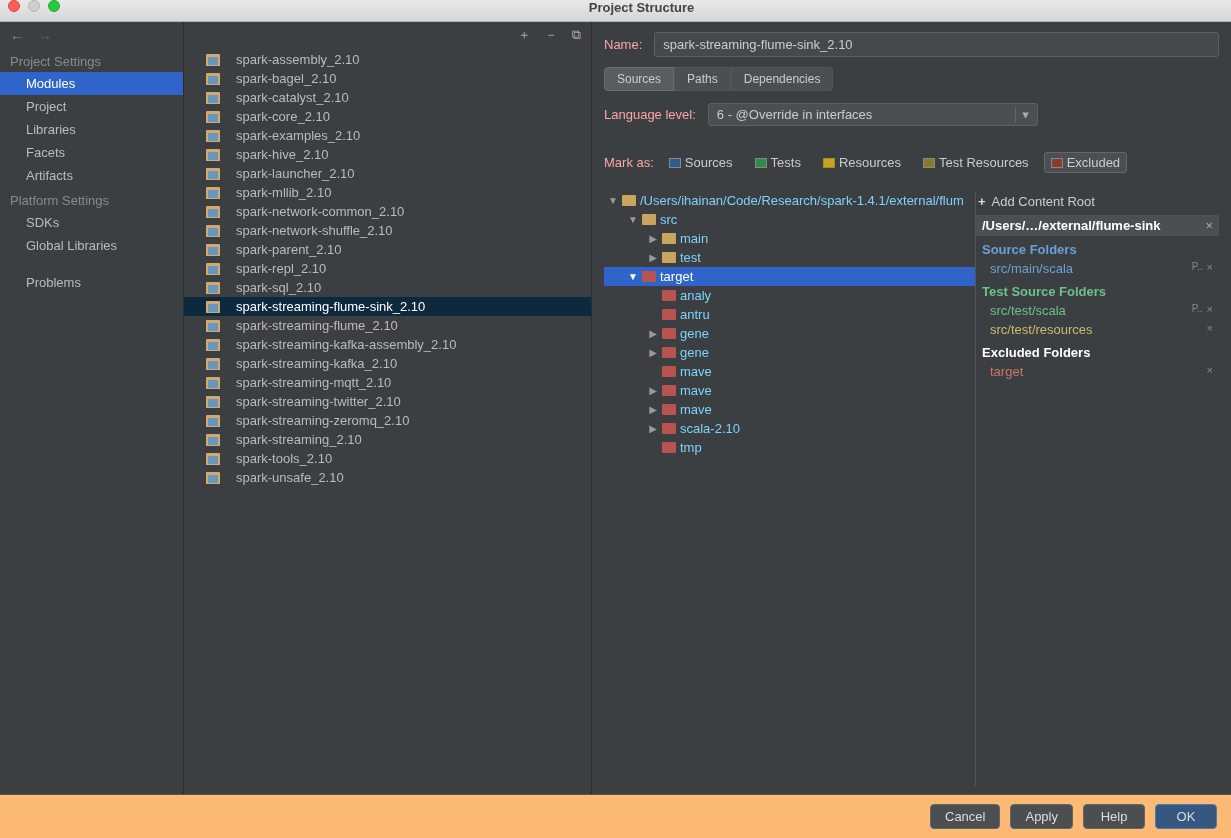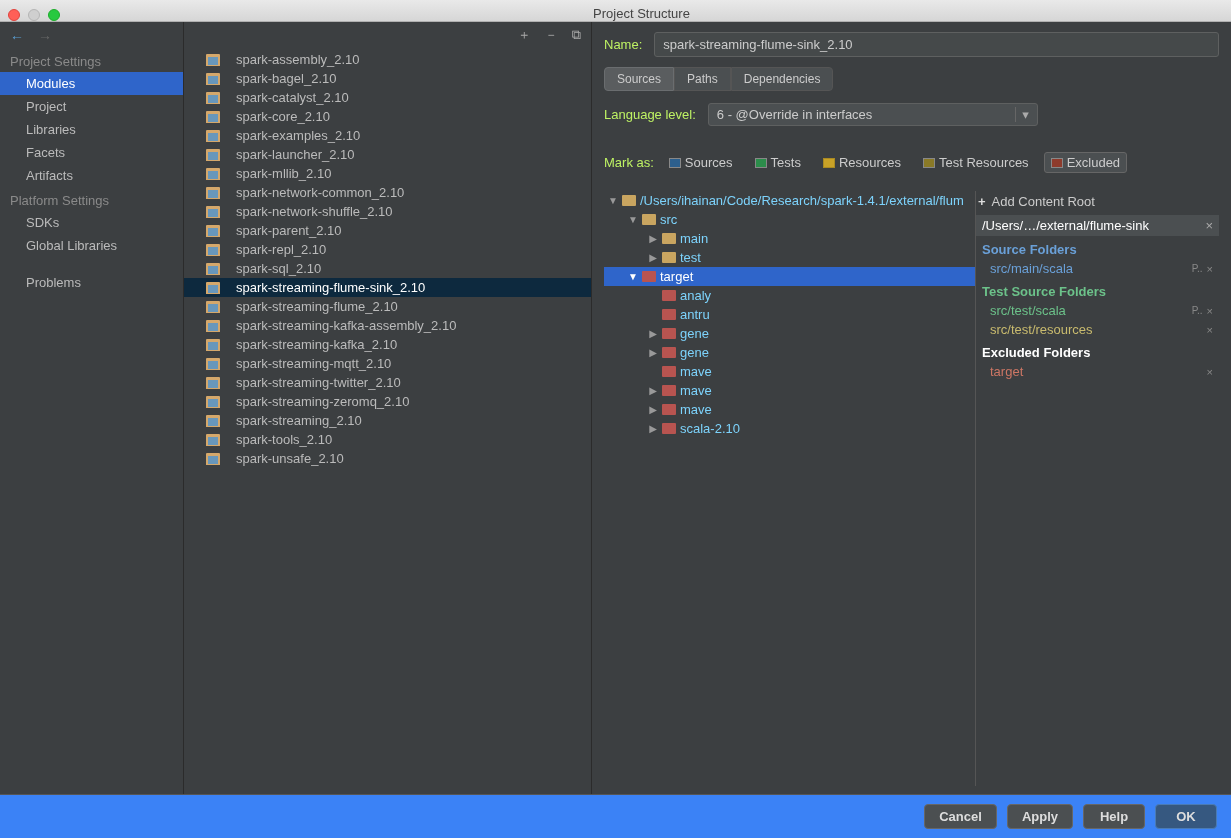--- a/index.html
+++ b/index.html
@@ -1,18 +1,18 @@
 <!DOCTYPE html>
 <html><head>
 <meta charset="utf-8">
 <style>
   * { margin: 0; padding: 0; box-sizing: border-box; font-family: -apple-system, "Helvetica Neue", Arial, sans-serif; }
   body { background: #3c3f41; color: #bbbbbb; font-size: 13px; width: 1231px; height: 838px; overflow: hidden; }
 
-  .titlebar { height: 22px; background: linear-gradient(#e9e9e9,#d6d6d6); display:flex; align-items:flex-end; padding:0 8px; border-bottom:1px solid #b0b0b0;}
+  .titlebar { height: 22px; background: linear-gradient(#e9e9e9,#d6d6d6); display:flex; align-items:flex-start; padding:0 8px; border-bottom:1px solid #b0b0b0;font-weight:bold;}
   .traffic { display:flex; gap:8px; }
   .traffic .dot { width:12px; height:12px; border-radius:50%; }
   .dot.red{background:#ff5f57;border:1px solid #e0443e;}
   .dot.yellow{background:#cfcfcf;border:1px solid #b5b5b5;}
   .dot.green{background:#28c940;border:1px solid #1dad2b;}
   .title-text{flex:1;text-align:center;color:#444;font-size:13px;}
 
   .body { display:flex; height: calc(100% - 22px - 44px); }
 
   .left-panel{ width:184px; background:#3c3f41; border-right:1px solid #2b2b2b;}
@@ -30,21 +30,21 @@
   .module-row.selected{background:#0d293e;}
   .mod-icon{width:14px;height:12px;position:relative;flex-shrink:0;}
   .mod-icon::before{content:"";position:absolute;inset:0;background:#d5a86b;border-radius:1px 1px 0 0;}
   .mod-icon::after{content:"";position:absolute;left:2px;top:3px;right:2px;bottom:1px;background:#6897bb;}
   .module-row.selected .mod-icon::after{background:#6897bb;}
   .module-label{color:#bbb;margin-left:10px;}
   .module-row.selected .module-label{color:#fff;}
 
   .right-panel{ flex:1; background:#3c3f41; display:flex; flex-direction:column; position:relative; padding:10px 12px 8px 12px;}
   .field-row{display:flex;align-items:center;gap:12px;margin-bottom:10px;}
-  .field-label{color:#bef264;}
+  .field-label{color:#fca5a5;}
   .text-input{flex:1;background:#45494a;border:1px solid #5e6060;border-radius:3px;color:#ccc;padding:4px 8px;font-size:13px;}
   .tabs{display:flex;gap:0;margin-bottom:12px;}
   .tab{padding:4px 12px;border:1px solid #555;background:#4b4f51;color:#ccc;font-size:12px;}
   .tab:first-child{border-radius:4px 0 0 4px;}
   .tab:last-child{border-radius:0 4px 4px 0;}
   .tab.active{background:#5a5d5f;border-color:#6a6d6f;}
   .select{flex:1;display:flex;align-items:center;justify-content:space-between;background:#4b4f51;border:1px solid #5e6060;border-radius:3px;padding:3px 8px;color:#ccc;max-width:330px;}
   .select .chev{border-left:1px solid #666;padding-left:6px;color:#aaa;}
 
   .mark-row{display:flex;align-items:center;gap:8px;margin-bottom:18px;flex-wrap:wrap;}
@@ -75,28 +75,28 @@
   .sidebar-r{width:244px;background:#3c3f41;border-left:1px solid #555;display:flex;flex-direction:column;}
   .sidebar-hdr{display:flex;align-items:center;gap:6px;color:#ccc;padding:3px 2px 6px;}
   .sidebar-hdr .plus{font-weight:bold;color:#ddd;}
   .root-bar{background:#4b4f51;display:flex;align-items:center;padding:3px 6px;color:#fff;gap:6px;}
   .root-bar .x{margin-left:auto;color:#aaa;}
   .group-title{font-weight:bold;padding:6px 6px 2px;}
   .g-blue{color:#6aa0d8;}
   .g-green{color:#6cc28a;}
   .g-yellow{color:#c9bb6e;}
   .g-red{color:#ffffff;}
-  .group-item{padding:2px 6px 2px 14px;display:flex;align-items:center;}
+  .group-item{padding:2px 6px 2px 14px;display:flex;align-items:flex-start;}
   .group-item .x{margin-left:auto;color:#888;font-size:11px;}
   .gi-blue{color:#6aa0d8;}
   .gi-green{color:#6cc28a;}
   .gi-yellow{color:#c9bb6e;}
   .gi-red{color:#cc7664;}
 
-  .footer{height:44px;border-top:1px solid #555;display:flex;align-items:center;justify-content:flex-end;padding:0 14px;gap:10px;background:#3b82f6;font-weight:bold;}
+  .footer{height:44px;border-top:1px solid #555;display:flex;align-items:center;justify-content:flex-end;padding:0 14px;gap:10px;background:#fdba74;}
   .btn{min-width:62px;padding:4px 14px;background:#4b4f51;border:1px solid #666;border-radius:4px;color:#ddd;text-align:center;}
   .btn.primary{background:#365880;border-color:#4a7bb5;}
 </style>
 </head>
 <body>
 
 <div class="titlebar">
   <div class="traffic">
     <div class="dot red"></div>
     <div class="dot yellow"></div>
@@ -147,20 +147,24 @@
         <div class="module-row">
           <span class="mod-icon"></span>
           <span class="module-label">spark-core_2.10</span>
         </div>
         <div class="module-row">
           <span class="mod-icon"></span>
           <span class="module-label">spark-examples_2.10</span>
         </div>
         <div class="module-row">
           <span class="mod-icon"></span>
+          <span class="module-label">spark-hive_2.10</span>
+        </div>
+        <div class="module-row">
+          <span class="mod-icon"></span>
           <span class="module-label">spark-launcher_2.10</span>
         </div>
         <div class="module-row">
           <span class="mod-icon"></span>
           <span class="module-label">spark-mllib_2.10</span>
         </div>
         <div class="module-row">
           <span class="mod-icon"></span>
           <span class="module-label">spark-network-common_2.10</span>
         </div>
@@ -325,29 +329,34 @@
         <div class="tree-row ind2">
             <span class="tri">▶</span>
             <span class="folder red"></span>
             <span class="tree-label">mave</span>
           </div>
         <div class="tree-row ind2">
             <span class="tri">▶</span>
             <span class="folder red"></span>
             <span class="tree-label">scala-2.10</span>
           </div>
+        <div class="tree-row ind2">
+            <span class="tri"></span>
+            <span class="folder red"></span>
+            <span class="tree-label">tmp</span>
+          </div>
       </div>
 
       <div class="sidebar-r">
         <div class="sidebar-hdr">
             <span class="plus">+</span>
             <span>Add Content Root</span>
           </div>
         <div class="root-bar">
-          <span style="font-weight:normal">/Users/…/external/flume-sink</span>
+          <span style="font-weight:bold">/Users/…/external/flume-sink</span>
           <span class="x">×</span>
         </div>
         <div class="group-title g-blue">Source Folders</div>
         <div class="group-item gi-blue">
             <span>src/main/scala</span>
             <span style="margin-left:auto;color:#888;font-size:10px">P..</span>
             <span class="x" style="margin-left:4px">×</span>
           </div>
         <div class="group-title g-green">Test Source Folders</div>
         <div class="group-item gi-green">

